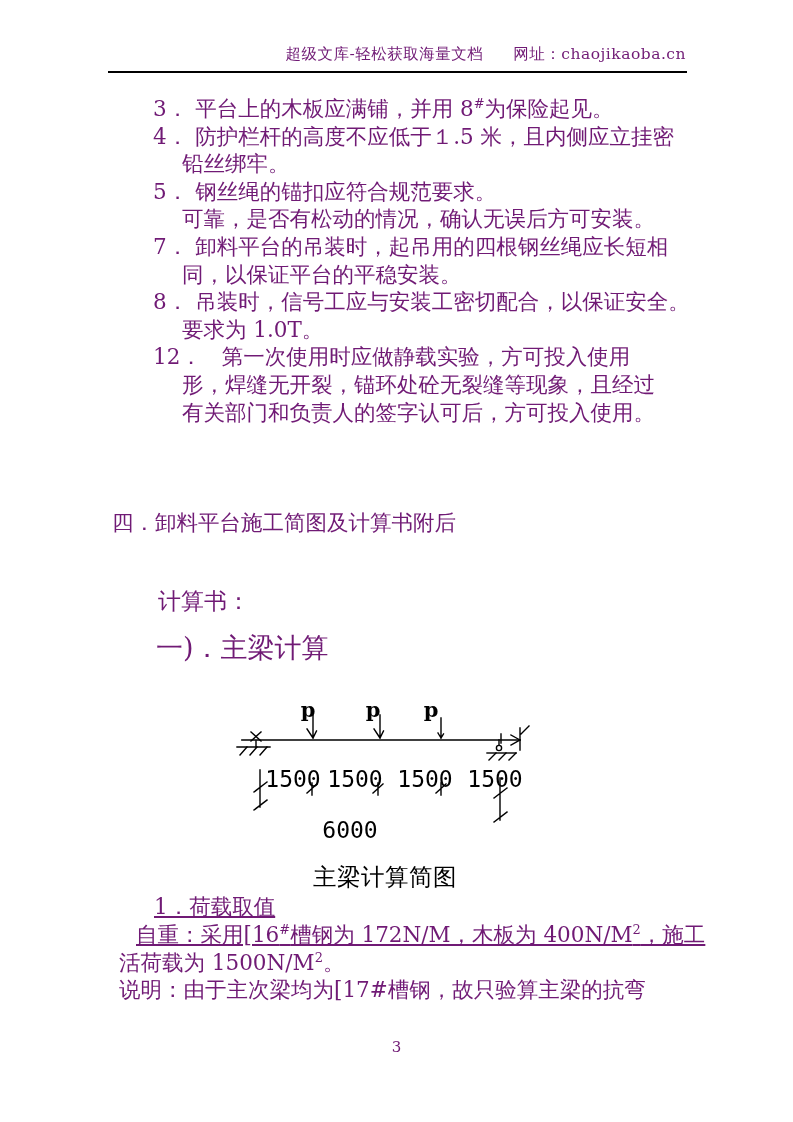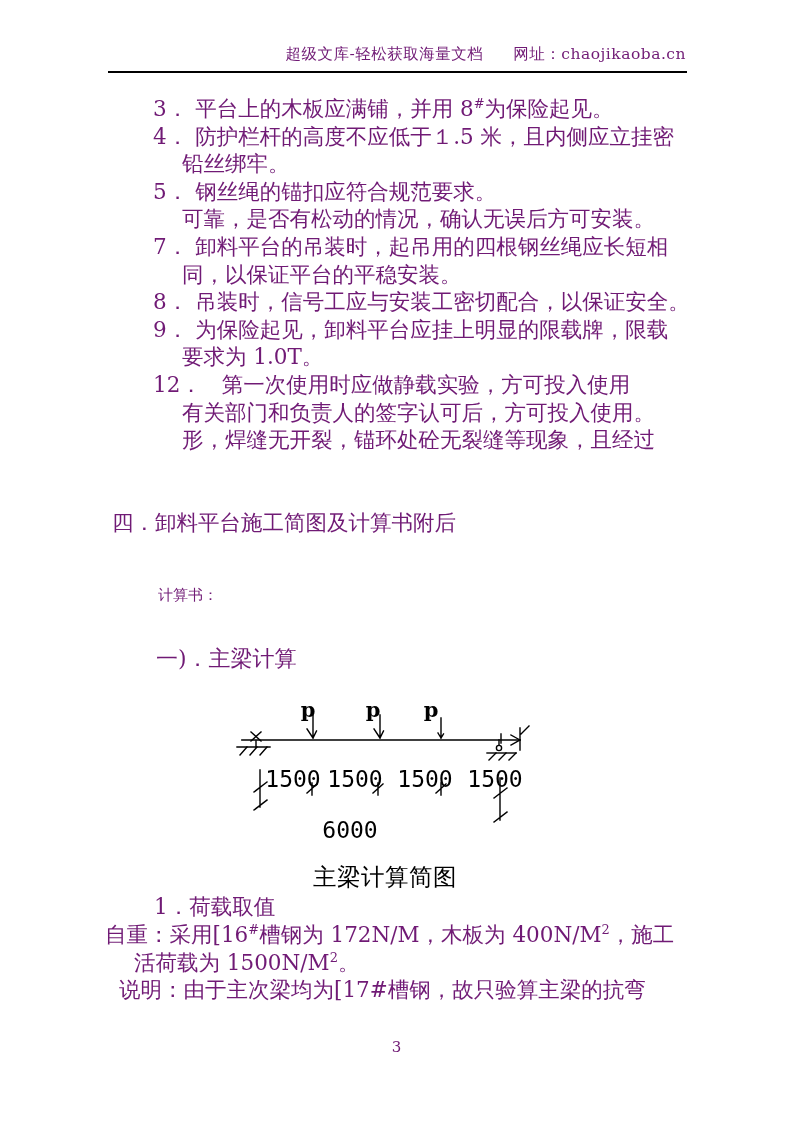--- a/index.html
+++ b/index.html
@@ -15,26 +15,26 @@
   .hdr-rule { position:absolute; left:108px; top:71px; width:579px; height:2px; background:#000; }
 
   .list { position:absolute; left:153px; top:95px; font-size:21.5px; line-height:27.6px; }
   .line { white-space:nowrap; }
   .cont { margin-left:29px; }
   .num { padding-right:7px; }
   .num-wide { padding-right:20px; }
   sup.s { font-size:13px; vertical-align:super; line-height:0; }
 
   .h4 { left:112px; top:508px; font-size:21.5px;text-align:center; }
-  .calc-title { left:158px; top:586px; font-size:15px; }
-  .calc-sub { left:156px; top:644px; font-size:22px; }
+  .calc-title { left:158px; top:586px; font-size:23px; }
+  .calc-sub { left:156px; top:630px; font-size:27px; }
 
-  .load-h  { left:154px; top:892px; font-size:21.5px; }
-  .load-l1 { left:105px; top:920px; font-size:21.5px; }
-  .load-l2 { left:119px; top:948px; font-size:21.5px;margin-left:15px; }
+  .load-h  { left:154px; top:892px; font-size:21.5px;text-decoration:underline; }
+  .load-l1 { left:136px; top:920px; font-size:21.5px;text-decoration:underline; }
+  .load-l2 { left:119px; top:948px; font-size:21.5px; }
   .load-l3 { left:119px; top:975px; font-size:21.5px; }
 
   .pageno { left:0; right:0; top:1038px; text-align:center; font-size:15px; white-space:nowrap; position:absolute; }
 
   .diagram-svg { position:absolute; left:230px; top:688px; }
   .diagram-svg * { vector-effect:none; }
   .dg-line { stroke:#000; stroke-width:1.7; fill:none; stroke-linecap:square; }
   .dg-thin { stroke:#000; stroke-width:1.4; fill:none; stroke-linecap:square; }
   .dg-num  { font-family:"DejaVu Sans Mono","Liberation Mono",monospace; font-size:23px; fill:#000; }
   .dg-p    { font-family:"DejaVu Serif","Liberation Serif",serif; font-weight:bold; font-size:21px; fill:#000; }
@@ -72,28 +72,27 @@
     <div>
       <div class="line"><span class="num">7．</span><span>卸料平台的吊装时，起吊用的四根钢丝绳应长短相</span></div>
       <div class="line cont">同，以保证平台的平稳安装。</div>
     </div>
 
     <div class="line">
       <span class="num">8．</span><span>吊装时，信号工应与安装工密切配合，以保证安全。</span>
     </div>
 
     <div>
-      <div class="line"><span class="num">9．</span><span>为保险起见，卸料平台应挂上明显的限载牌，限载</span></div>
       <div class="line cont">要求为 1.0T。</div>
     </div>
 
     <div>
       <div class="line"><span class="num num-wide">12．</span><span>第一次使用时应做静载实验，方可投入使用</span></div>
+      <div class="line cont">形，焊缝无开裂，锚环处砼无裂缝等现象，且经过</div>
       <div class="line cont">有关部门和负责人的签字认可后，方可投入使用。</div>
-      <div class="line cont">形，焊缝无开裂，锚环处砼无裂缝等现象，且经过</div>
     </div>
   </div>
 
   <div class="abs h4">四．卸料平台施工简图及计算书附后</div>
 
   <div class="abs calc-title">计算书：</div>
   <div class="abs calc-sub">一)．主梁计算</div>
 
   <svg class="diagram-svg" width="312" height="205" viewBox="0 0 312 205" xmlns="http://www.w3.org/2000/svg">
 

